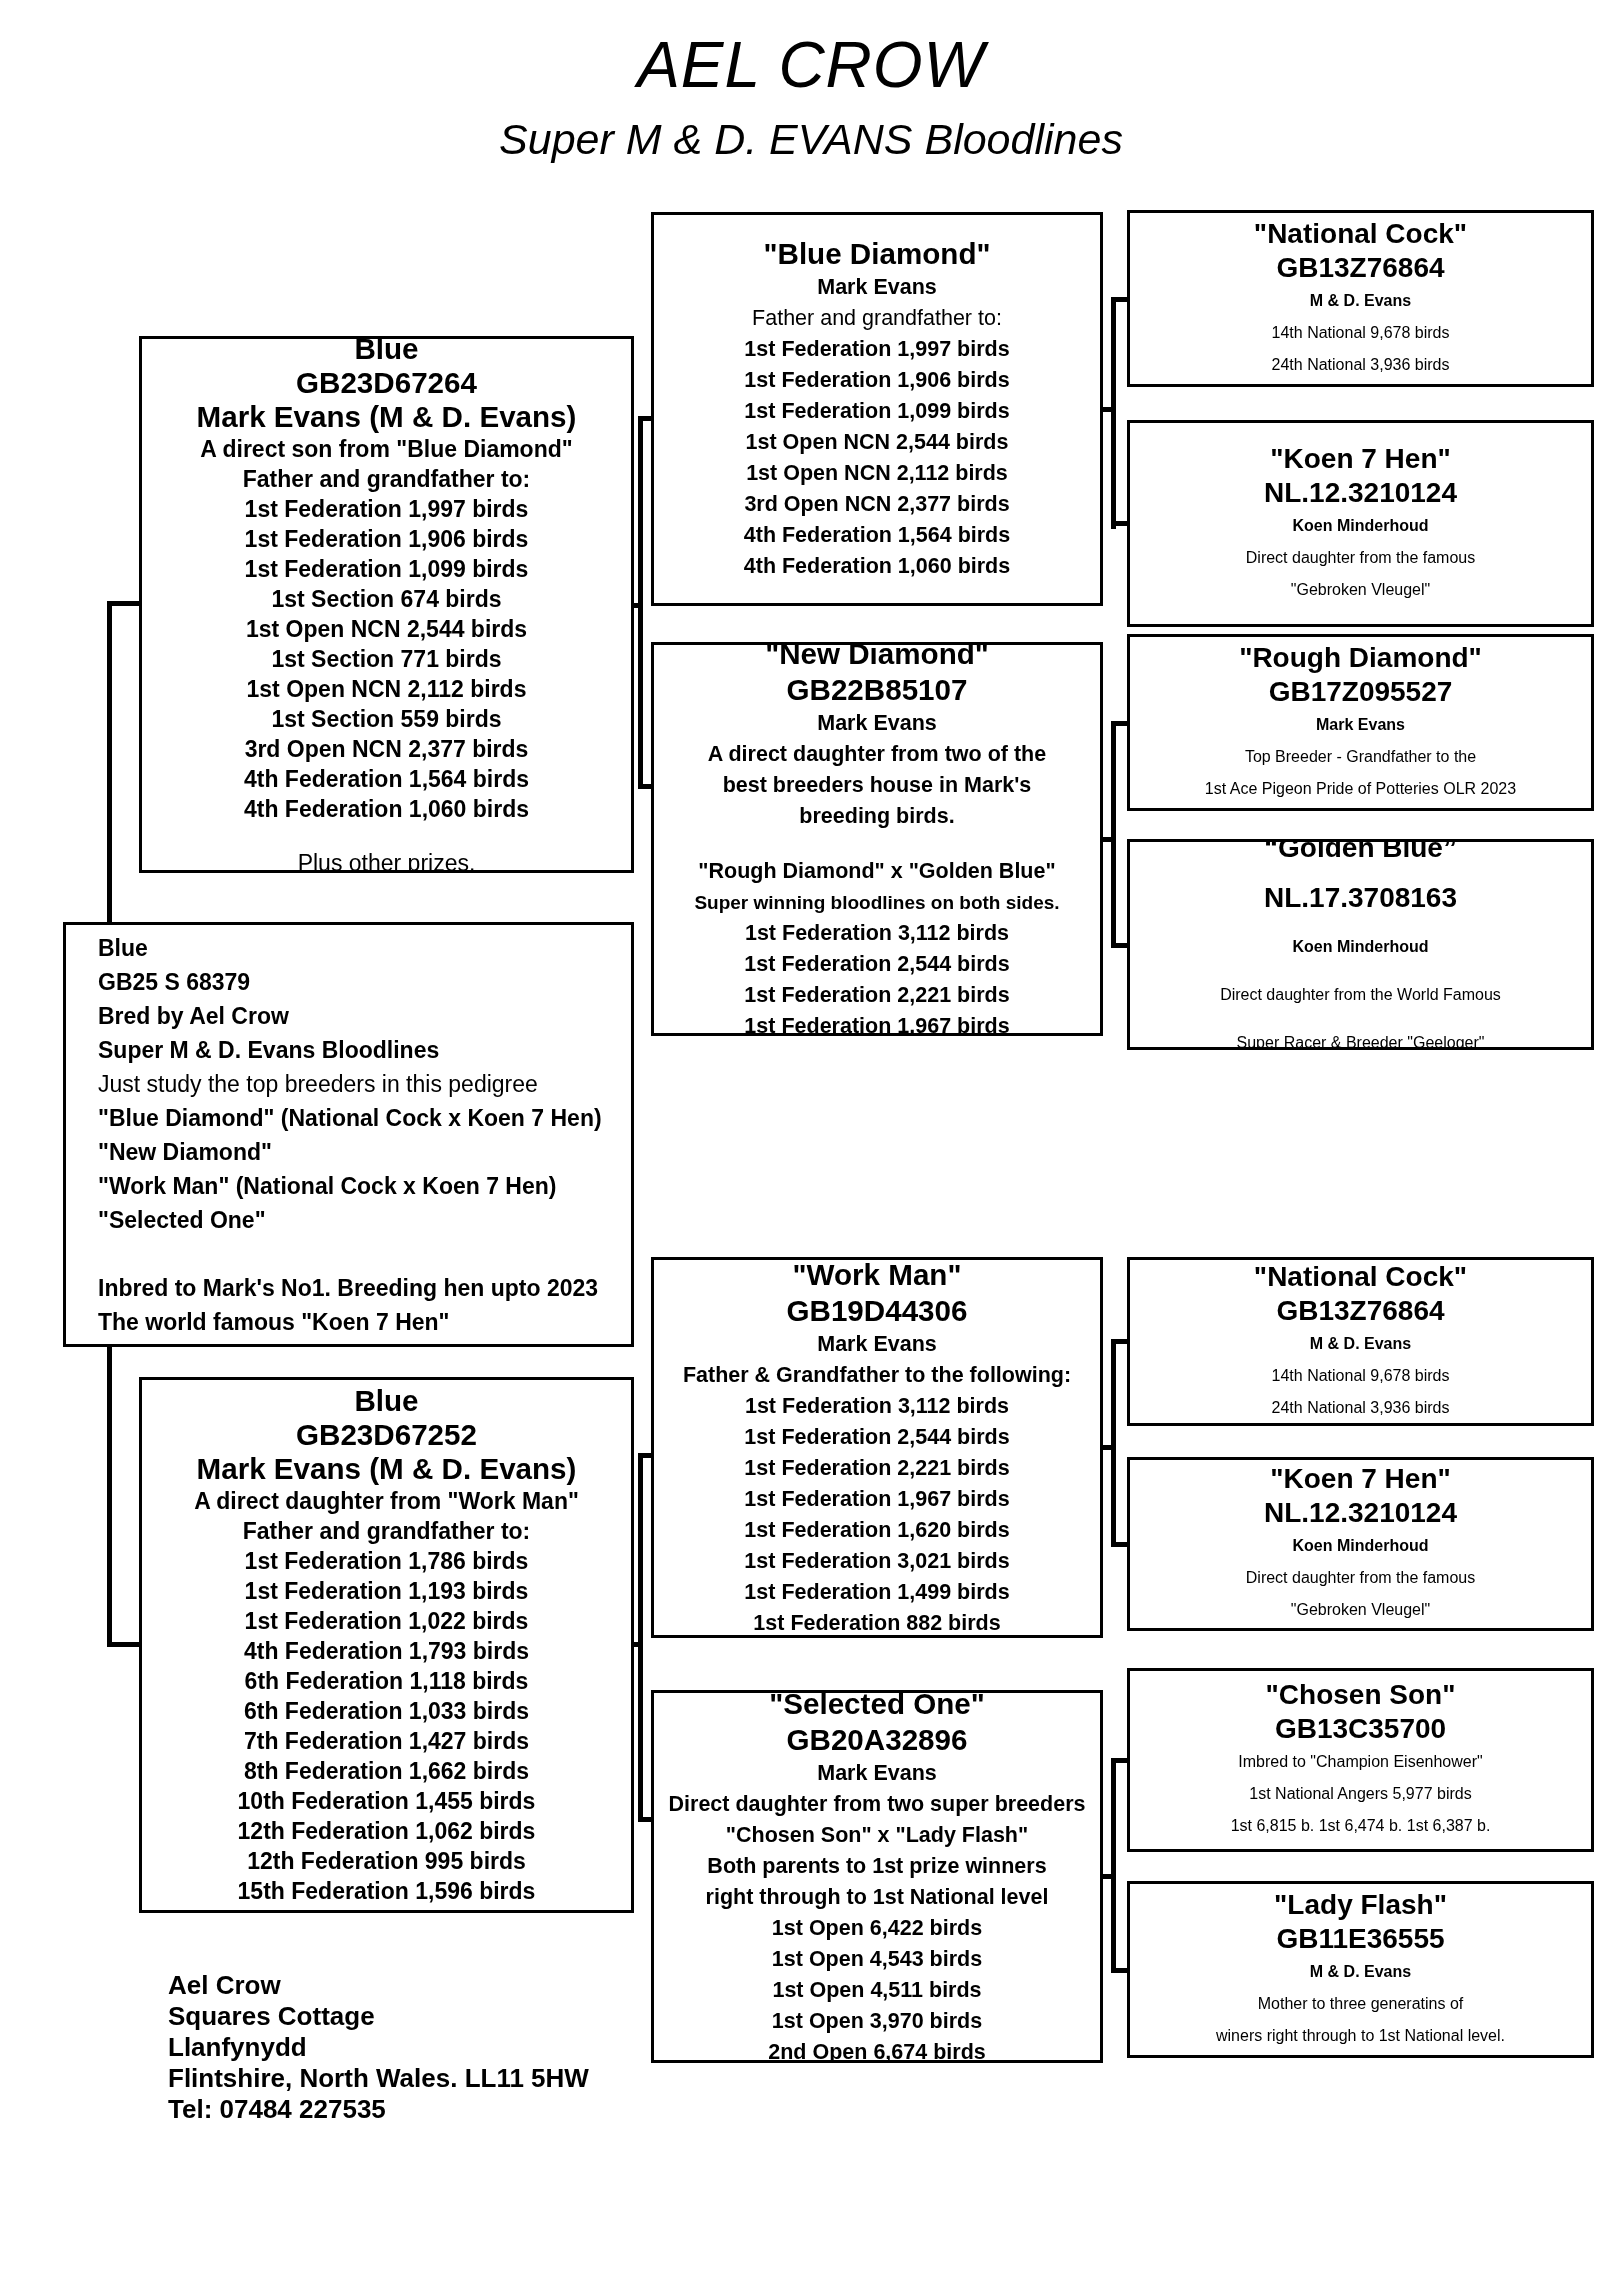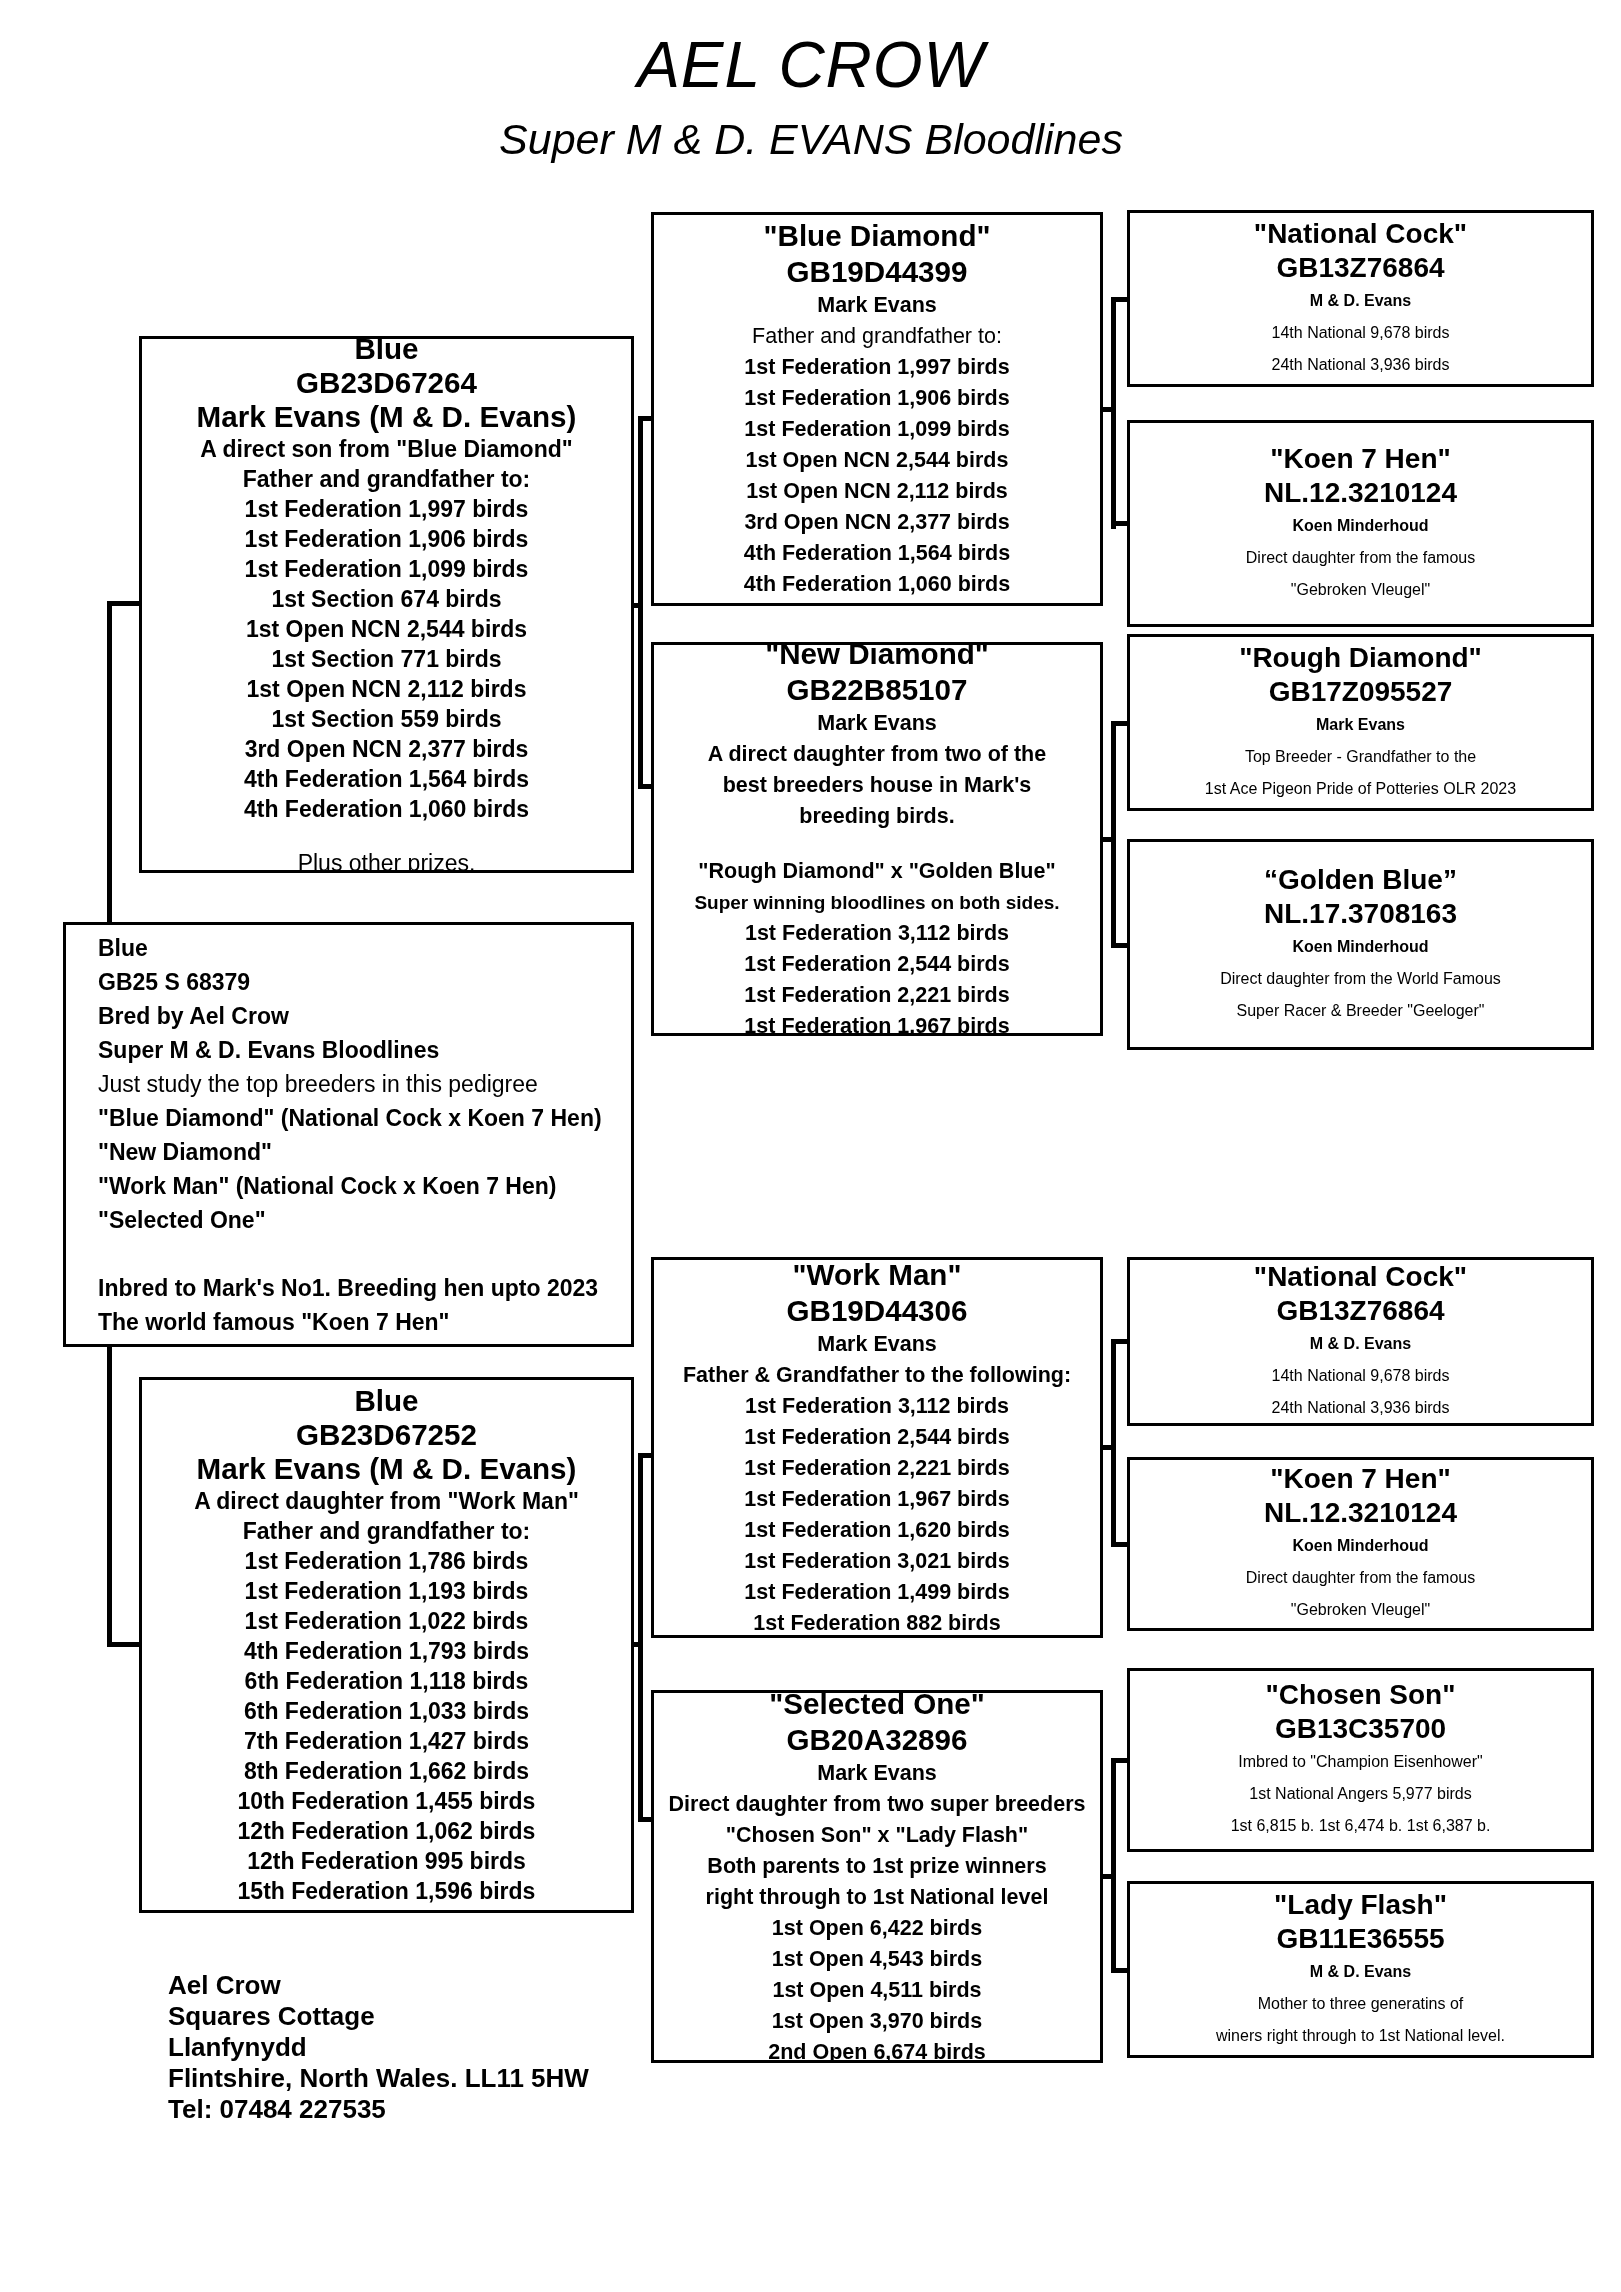--- a/index.html
+++ b/index.html
@@ -27,21 +27,21 @@
   #box-sire{left:139px;top:336px;width:495px;height:537px;}
   #box-subject{left:63px;top:922px;width:571px;height:425px;text-align:left;padding-left:32px;}
   #box-dam{left:139px;top:1377px;width:495px;height:536px;}
   #box-blue-diamond{left:651px;top:212px;width:452px;height:394px;}
   #box-new-diamond{left:651px;top:642px;width:452px;height:394px;}
   #box-work-man{left:651px;top:1257px;width:452px;height:381px;}
   #box-selected-one{left:651px;top:1690px;width:452px;height:373px;}
   #box-nc1{left:1127px;top:210px;width:467px;height:177px;}
   #box-k7h1{left:1127px;top:420px;width:467px;height:207px;}
   #box-rough-diamond{left:1127px;top:634px;width:467px;height:177px;}
-  #box-golden-blue{left:1127px;top:839px;width:467px;height:211px;}
+  #box-golden-blue{left:1127px;top:839px;width:467px;height:211px;gap:16px;}
   #box-nc2{left:1127px;top:1257px;width:467px;height:169px;}
   #box-k7h2{left:1127px;top:1457px;width:467px;height:174px;}
   #box-chosen-son{left:1127px;top:1668px;width:467px;height:184px;}
   #box-lady-flash{left:1127px;top:1881px;width:467px;height:177px;}
   #address{position:absolute;left:168px;top:1970px;text-align:left;}
   #address .ln{font-size:26px;line-height:31px;font-weight:bold;}
   .conn{position:absolute;background:#000;}
 </style>
 </head>
 <body>
@@ -129,21 +129,20 @@
       <div class="ln b">7th Federation 1,427 birds</div>
       <div class="ln b">8th Federation 1,662 birds</div>
       <div class="ln b">10th Federation 1,455 birds</div>
       <div class="ln b">12th Federation 1,062 birds</div>
       <div class="ln b">12th Federation 995 birds</div>
       <div class="ln b">15th Federation 1,596 birds</div>
     </div>
 
   <div class="box mid" id="box-blue-diamond">
       <div class="ln b hd">"Blue Diamond"</div>
-      <div class="ln b hd">GB19D44399</div>
       <div class="ln b">Mark Evans</div>
       <div class="ln">Father and grandfather to:</div>
       <div class="ln b">1st Federation 1,997 birds</div>
       <div class="ln b">1st Federation 1,906 birds</div>
       <div class="ln b">1st Federation 1,099 birds</div>
       <div class="ln b">1st Open NCN 2,544 birds</div>
       <div class="ln b">1st Open NCN 2,112 birds</div>
       <div class="ln b">3rd Open NCN 2,377 birds</div>
       <div class="ln b">4th Federation 1,564 birds</div>
       <div class="ln b">4th Federation 1,060 birds</div>

